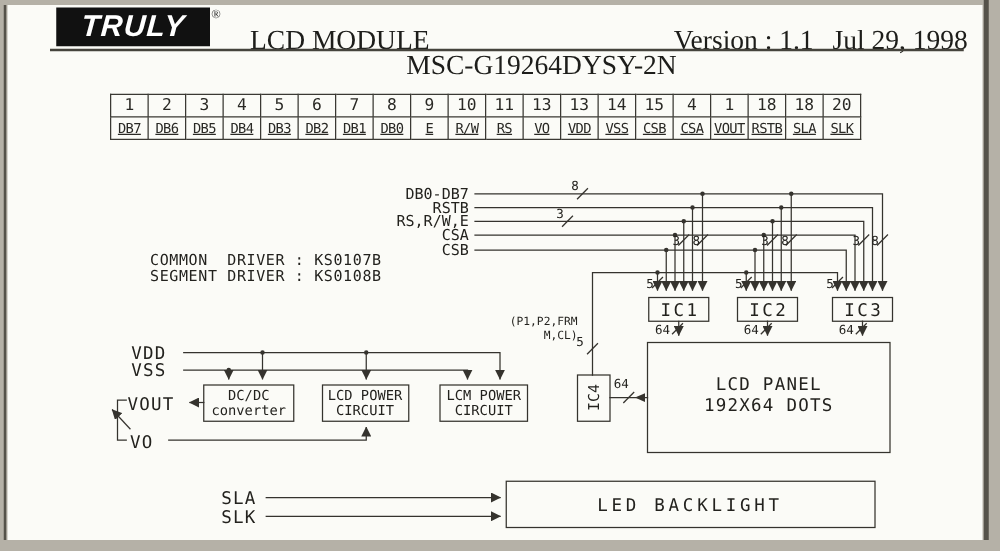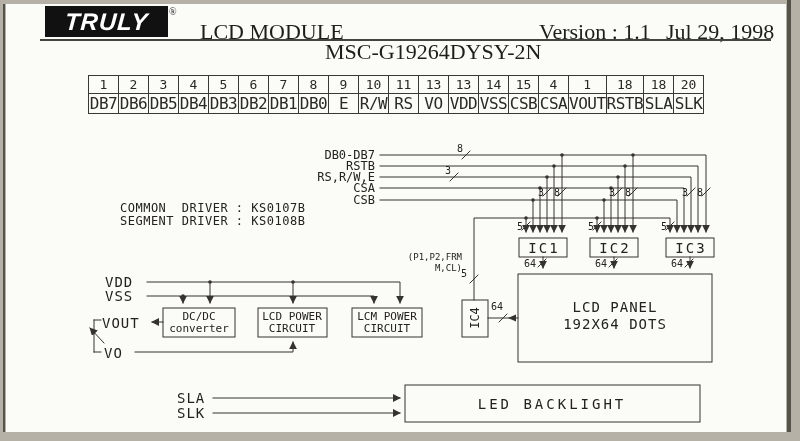--- a/index.html
+++ b/index.html
@@ -9,21 +9,21 @@
   .edge-left{position:absolute;left:3px;top:4px;width:2px;height:428px;background:#55524a;}
   .edge-right{position:absolute;left:787px;top:0px;width:4px;height:432px;background:#55524a;}
   .logo{position:absolute;left:45px;top:6px;width:123px;height:31px;background:#111;display:flex;align-items:center;justify-content:center;}
   .logo span{color:#fff;font-family:"Liberation Sans",sans-serif;font-weight:bold;font-style:italic;font-size:24px;letter-spacing:1px;transform:skewX(-4deg);}
   .reg{position:absolute;left:169px;top:6px;font-family:"Liberation Serif",serif;font-size:10px;color:#222;}
   .htxt{position:absolute;top:19px;font-family:"Liberation Serif",serif;font-size:22px;color:#1d1d1a;white-space:pre;}
   .hrule{position:absolute;left:40px;top:39px;width:731px;height:2px;background:#45433c;}
   table.pins{position:absolute;left:88px;top:75px;border-collapse:collapse;table-layout:fixed;}
   table.pins td{width:29px;height:17px;border:1px solid #3a3833;text-align:center;color:#2a2925;padding:0;}
   table.pins tr.nums td{font-size:13px;}
-  table.pins tr.labs td{font-size:16px;letter-spacing:-0.5px;}
+  table.pins tr.labs td{font-size:11px;letter-spacing:-0.5px;text-decoration:underline;}
   svg text{fill:#23221e;}
   .mono12{font-size:12px;}
   .mono9{font-size:9px;}
   .bus{font-size:10px;}
   .sig14{font-size:14px;letter-spacing:1px;}
   .note{font-size:12px;letter-spacing:0.5px;white-space:pre;}
   .boxtxt{font-size:11px;}
   .ictxt{font-size:14px;letter-spacing:2px;}
   .paneltxt{font-size:14px;letter-spacing:1px;}
   .ledtxt{font-size:14px;letter-spacing:3px;}

